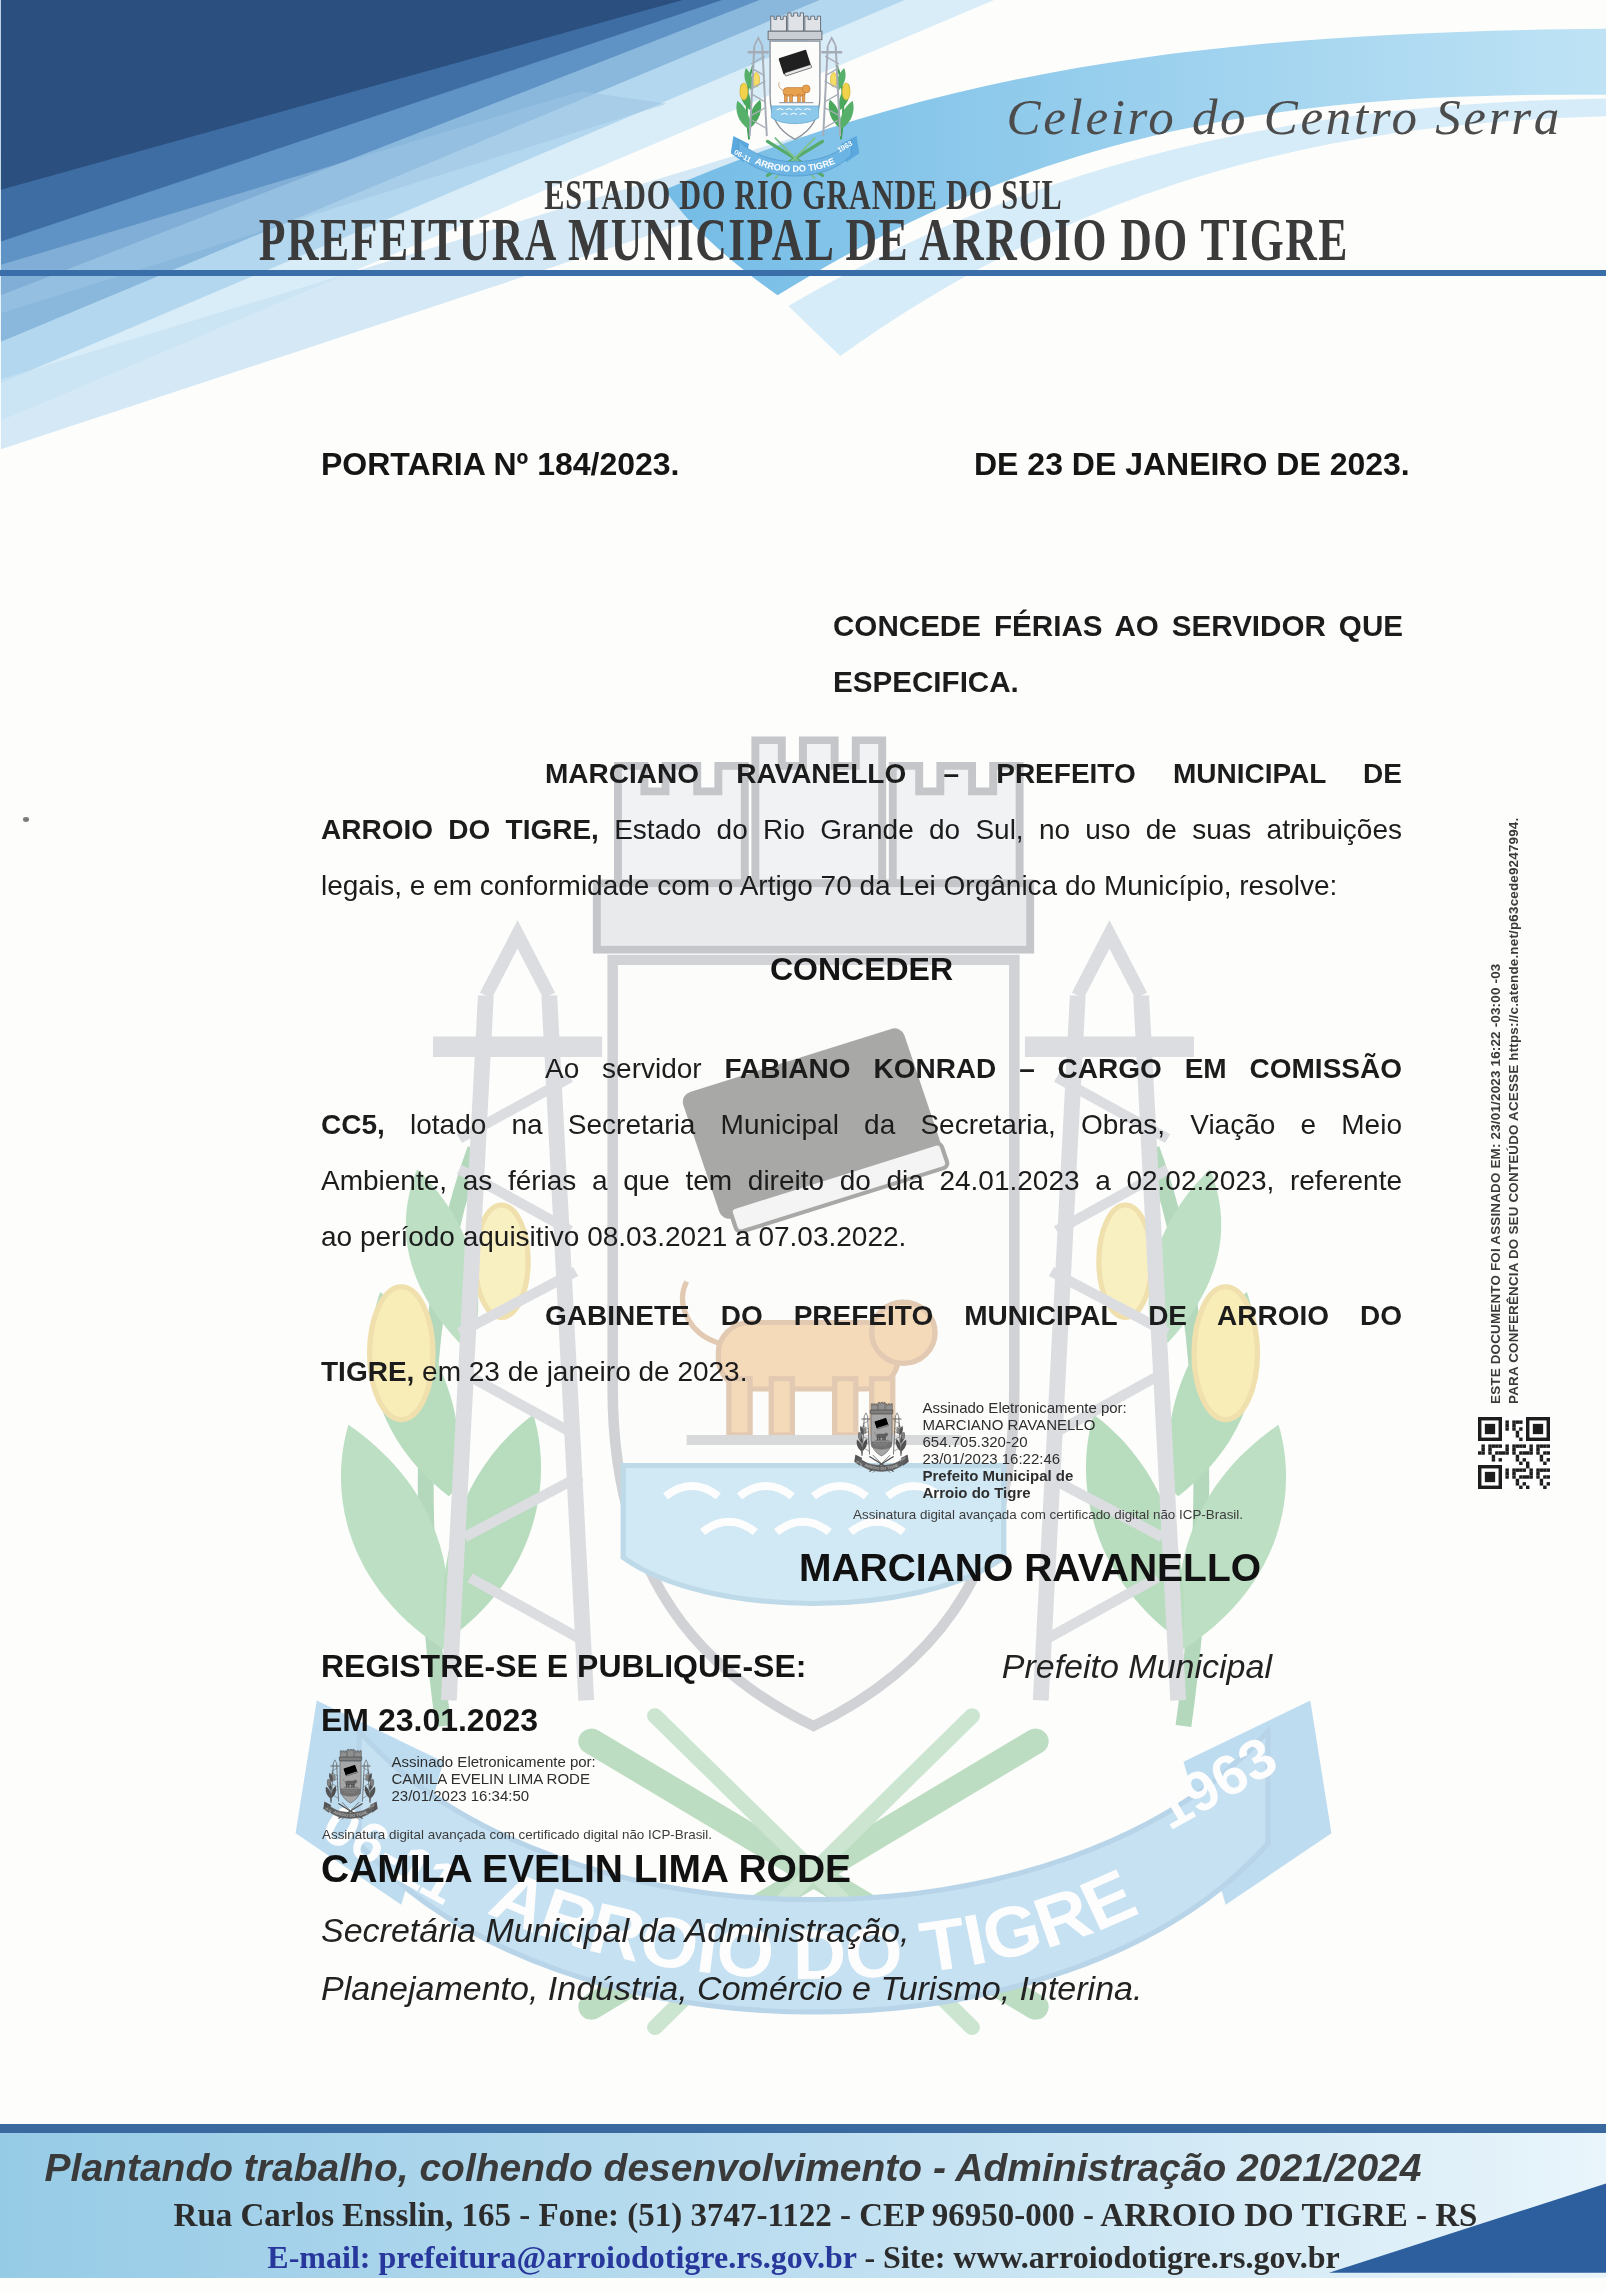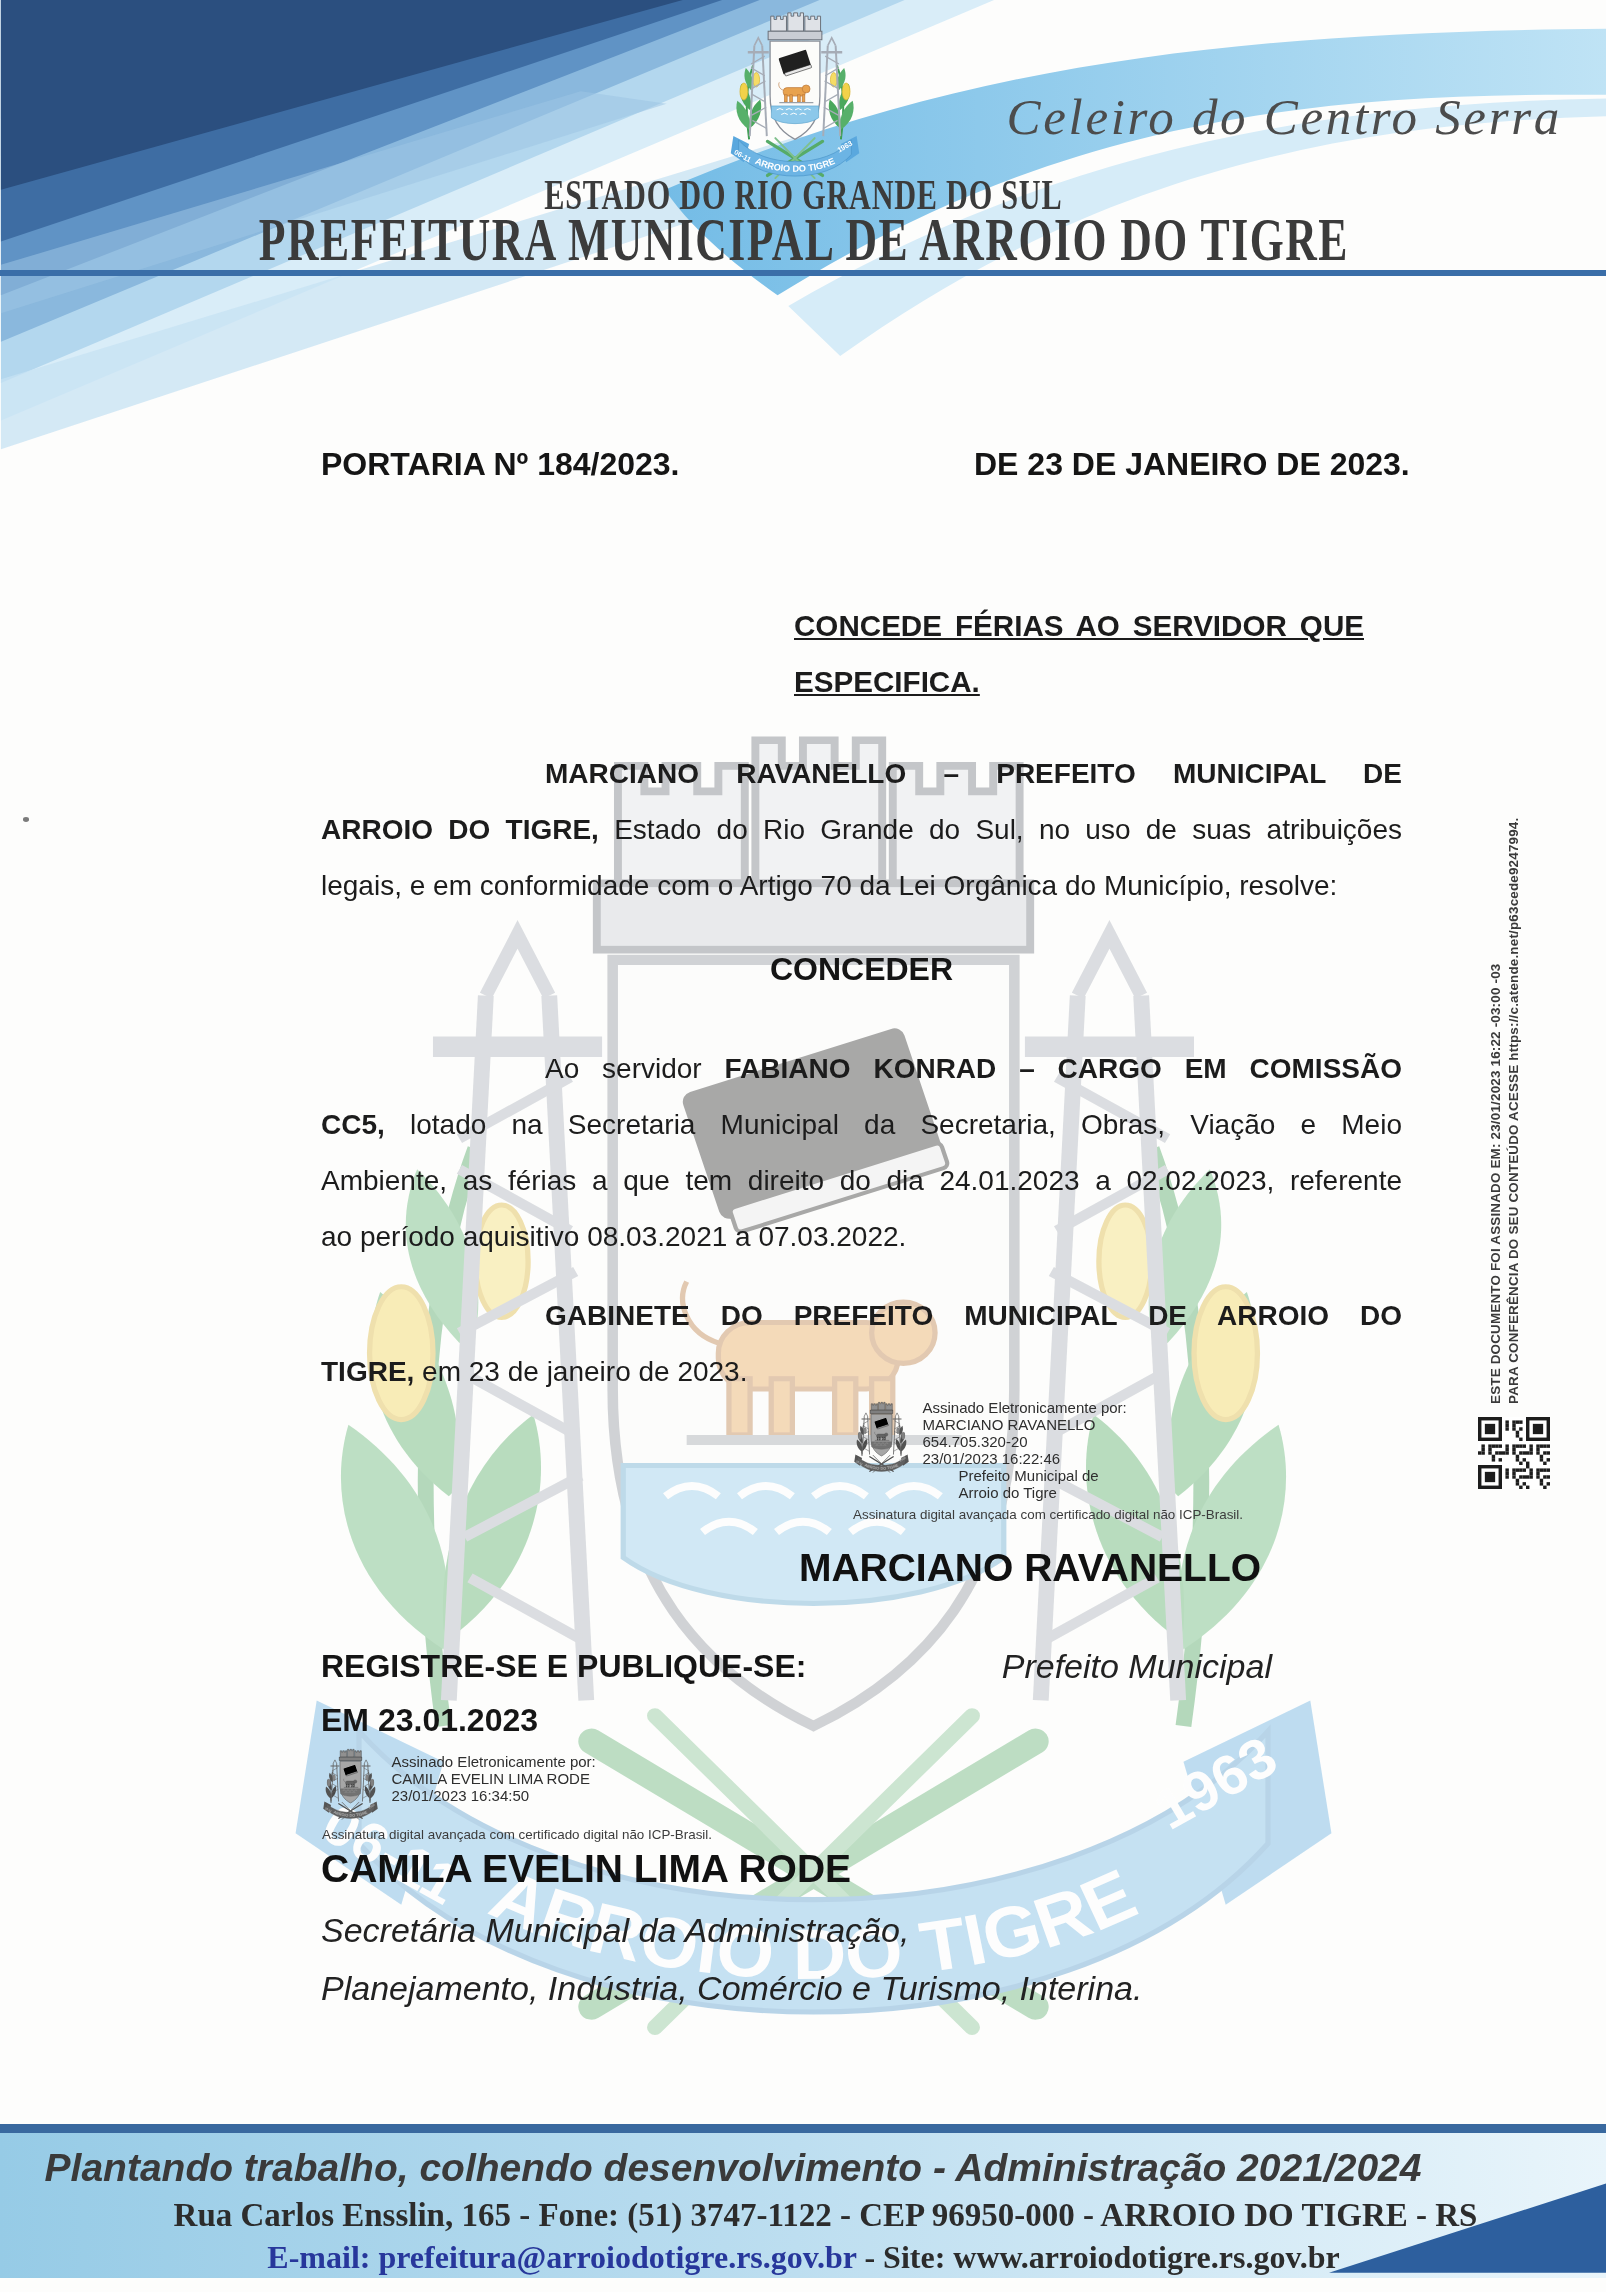--- a/index.html
+++ b/index.html
@@ -31,21 +31,21 @@
   b{font-weight:700;}
   .hbold{font-weight:700;font-size:32px;color:#151515;white-space:nowrap;}
 
   .col{position:absolute;left:321px;width:1081px;}
 
   
   .stamp-row{display:flex;align-items:flex-start;}
   .stamp-crest{width:57px;height:75px;flex:0 0 auto;
                filter:grayscale(1) brightness(.62) contrast(1.35);}
   .stamp-lines{margin-left:12.5px;font-size:15px;line-height:17px;color:#2e2e2e;}
-  .stamp-lines .sb{font-weight:400;margin-left:36px;}
+  .stamp-lines .sb{font-weight:700;}
   .stamp-small{margin-top:5.4px;width:412px;font-size:13.4px;line-height:17px;color:#3c3c3c;}
   .bigname{font-weight:700;font-size:39px;color:#111;white-space:nowrap;}
   .roleital{font-style:italic;font-size:34px;color:#222;white-space:nowrap;}
 
   
   .side-note{position:absolute;left:1487px;top:1404px;width:616px;
              transform:rotate(-90deg);transform-origin:0 0;
              font-size:13.4px;line-height:18px;font-weight:700;color:#3a3a3a;letter-spacing:0.2px;
              white-space:nowrap;}
   .qr{position:absolute;left:1478px;top:1417px;width:72px;height:72px;}
@@ -179,21 +179,21 @@
 
   <svg class="watermark" viewBox="0 0 200 270" preserveAspectRatio="none">
     <use href="#crest"></use>
   </svg>
 
   <div class="speck"></div>
 
   <div class="abs hbold" style="left:321px;top:446px;">PORTARIA Nº 184/2023.</div>
   <div class="abs hbold" style="left:974px;top:446px;">DE 23 DE JANEIRO DE 2023.</div>
 
-  <div class="abs btxt" style="left:794px;top:598px;width:570px;font-size:29.6px;text-decoration:underline;">
+  <div class="abs btxt" style="left:833px;top:598px;width:570px;font-size:29.6px;">
       <div class="jline"><b>CONCEDE FÉRIAS AO SERVIDOR QUE</b></div>
       <div class="lline"><b>ESPECIFICA.</b></div>
     </div>
 
   <div class="col btxt" style="top:746px;">
       <div class="jline indent"><b>MARCIANO RAVANELLO – PREFEITO MUNICIPAL DE</b></div>
       <div class="jline"><b>ARROIO DO TIGRE,</b><span> Estado do Rio Grande do Sul, no uso de suas atribuições</span></div>
       <div class="lline"><span>legais, e em conformidade com o Artigo 70 da Lei Orgânica do Município, resolve:</span></div>
     </div>
 

